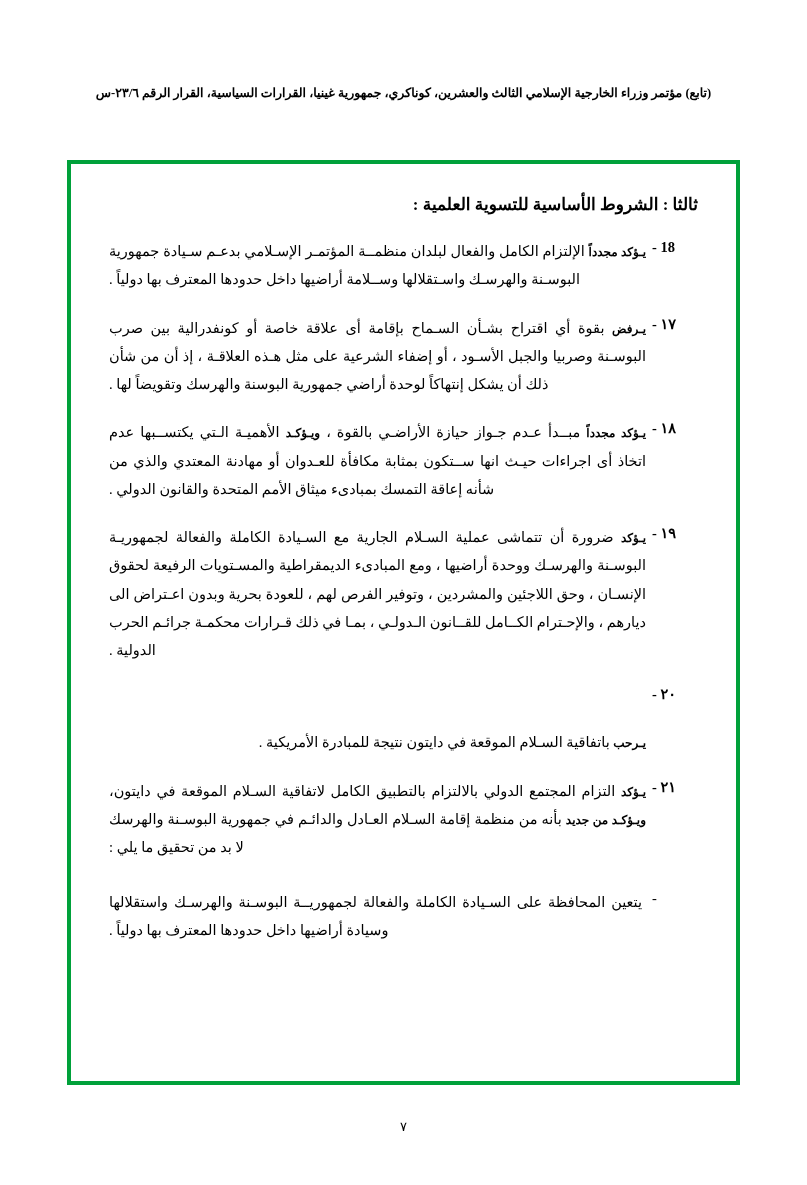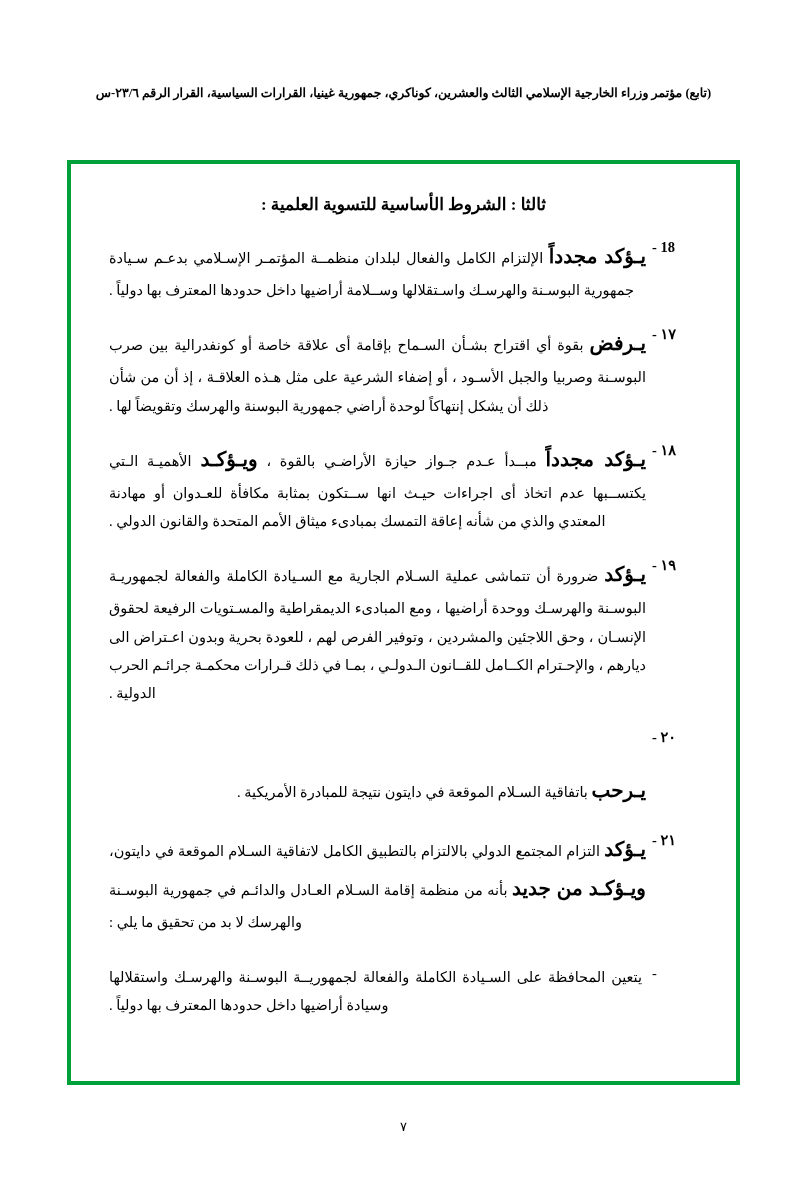--- a/index.html
+++ b/index.html
@@ -52,21 +52,20 @@
     height: 925px;
     border: 4px solid #00a13a;
     box-sizing: border-box;
     background: #ffffff;
   }
   .content-inner {
     padding: 22px 38px 10px 38px;
     direction: rtl;
   }
   .section-title {
-    text-align: center;
     font-size: 17px;
     font-weight: bold;
     margin: 8px 0 22px 0;
     letter-spacing: 0.5px;
   }
   
   .clause {
     display: flex;
     flex-direction: row;
     margin-bottom: 20px;
@@ -94,21 +93,21 @@
   .clause-body.jl-left {
     text-align: justify;
     text-align-last: left;
   }
   .clause-body.plain {
     text-align: right;
     text-align-last: right;
   }
   .lead {
     font-weight: bold;
-    font-size: 20px;
+    font-size: 12px;
   }
   
   .subclause {
     display: flex;
     flex-direction: row;
     margin-top: 26px;
     margin-bottom: 8px;
     align-items: flex-start;
   }
   .subclause .clause-num {

